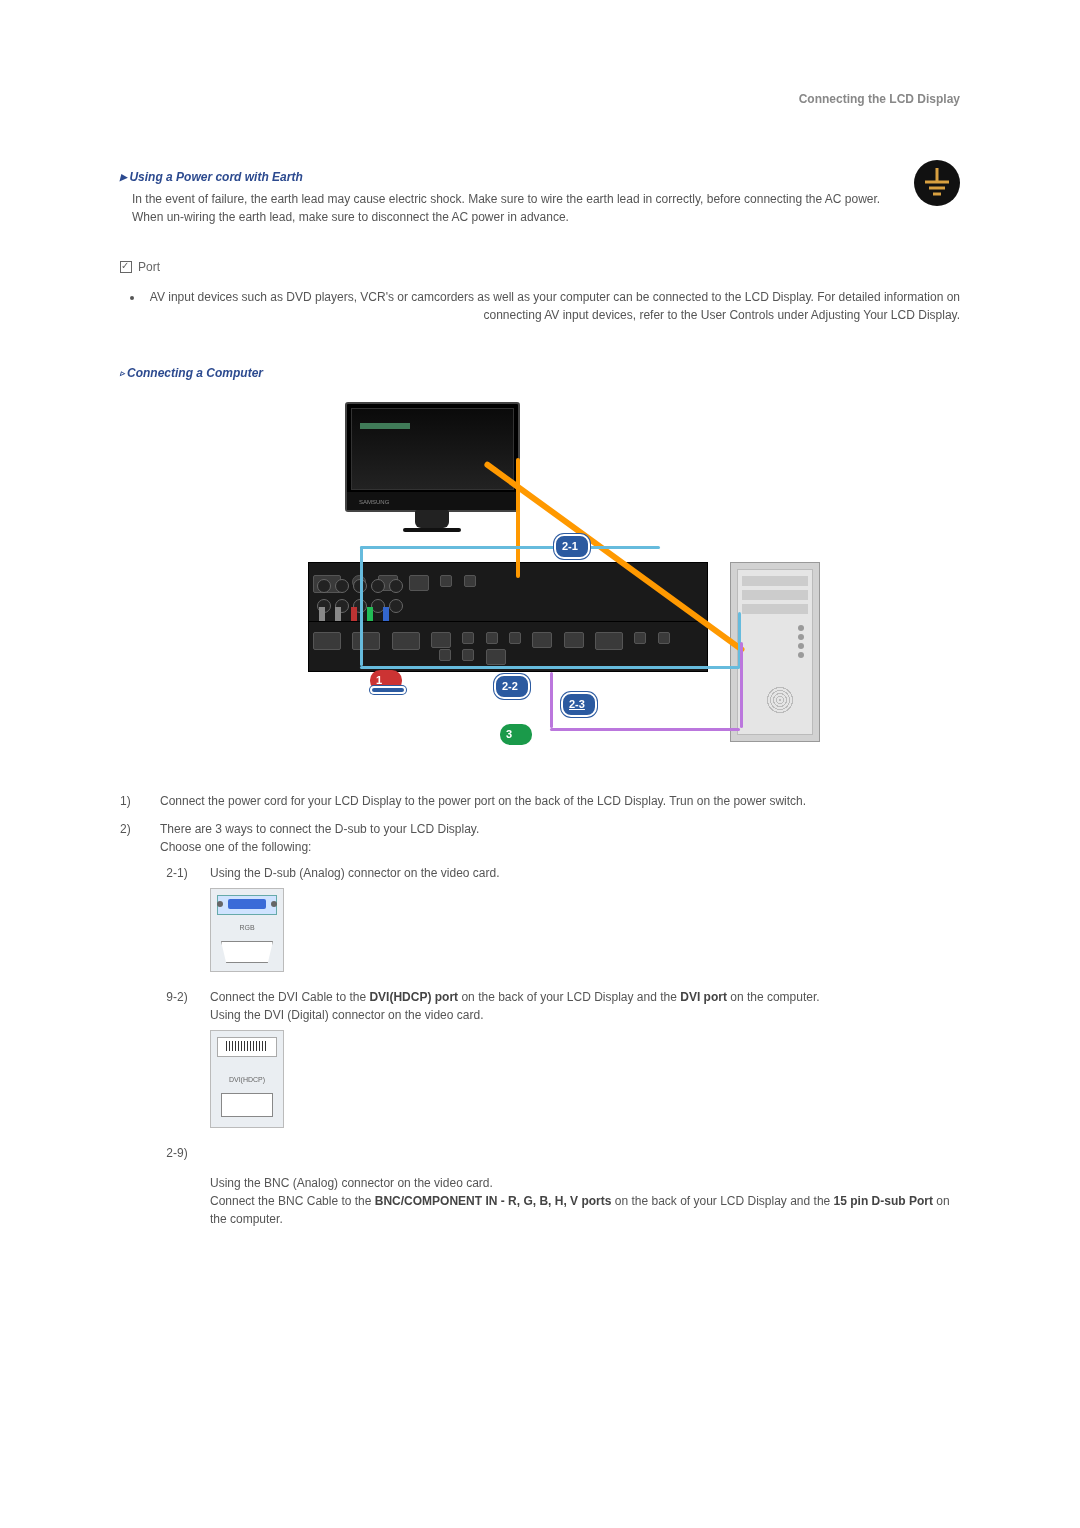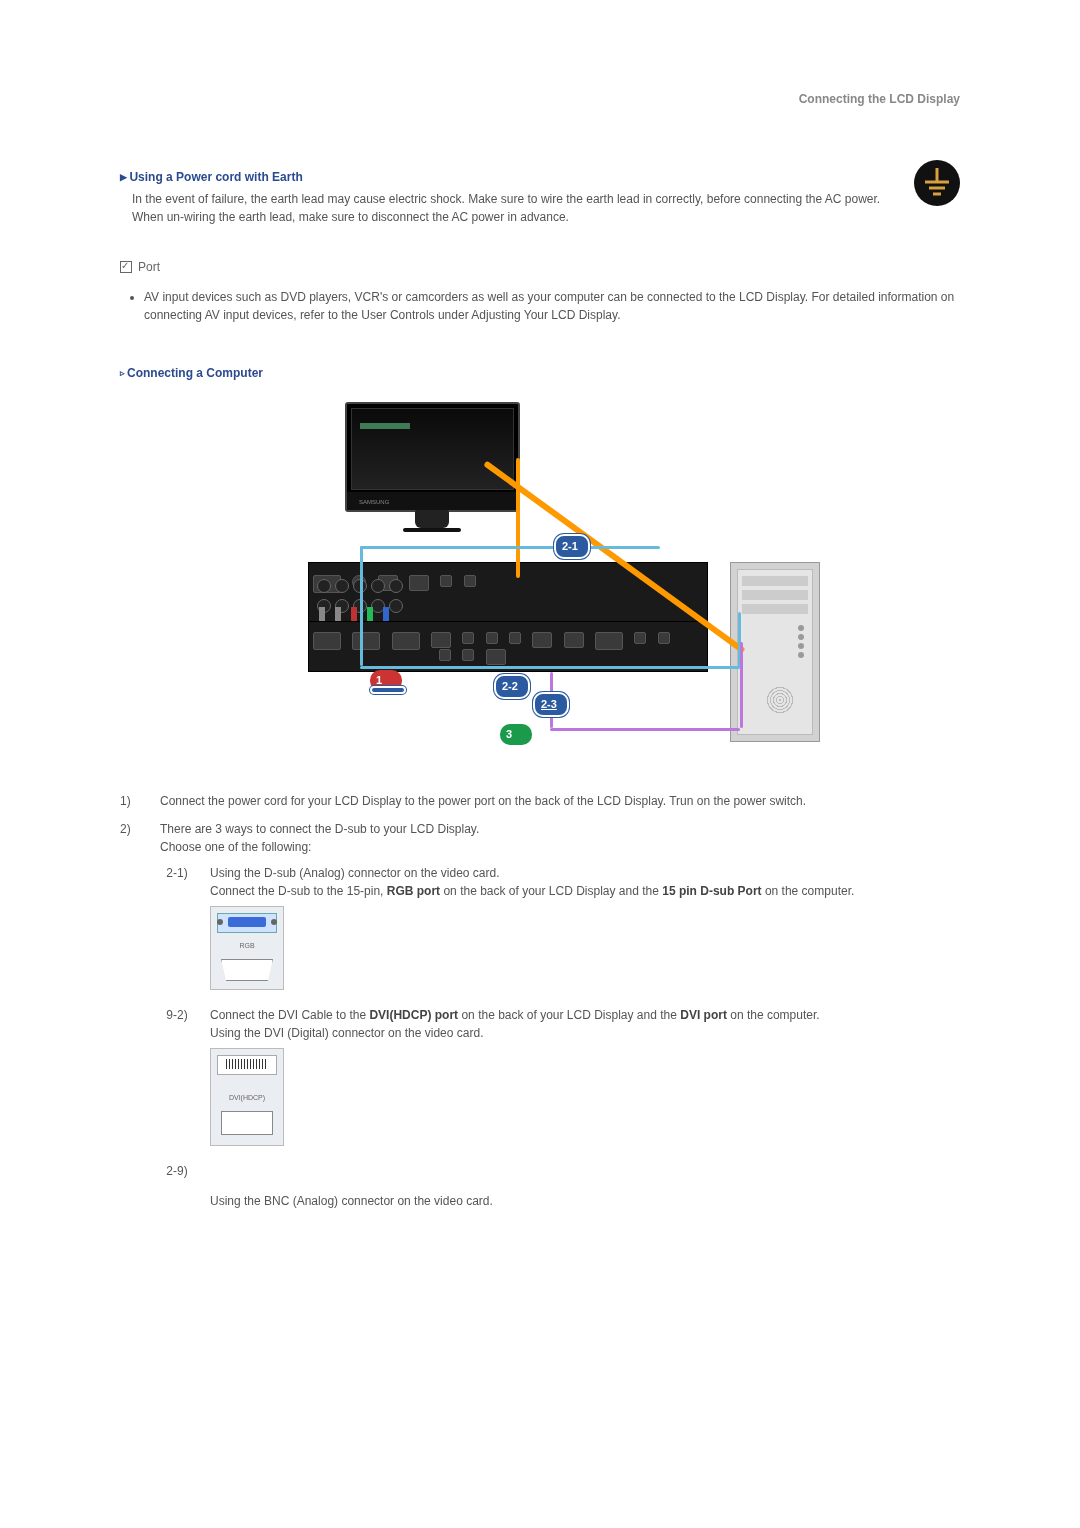--- a/index.html
+++ b/index.html
@@ -19,20 +19,21 @@
     font-weight: bold;
     color: #888;
     font-size: 12px;
     margin-bottom: 50px;
   }
   .section-drop {
     color: #2c4a8f;
     font-weight: bold;
     font-size: 12px;
     margin: 10px 0 4px 0;
+    font-style: italic;
   }
   .section-drop::before {
     content: "▶ ";
     font-size: 9px;
     color: #2c4a8f;
     vertical-align: 1px;
   }
   .section-drop.alt::before {
     content: "▹ ";
   }
@@ -63,20 +64,21 @@
     font-size: 10px;
     line-height: 9px;
     left: 0px; top: -1px;
     color: #666;
   }
   ul.bullets {
     list-style: disc;
     padding-left: 24px;
     margin: 4px 0 40px 0;
     color: #555;
+    text-align: right;
   }
   ul.bullets li { margin-left: 0; }
   .earth-row { display: flex; gap: 10px; align-items: flex-start; }
   .earth-text { flex: 1; }
   .earth-icon {
     width: 46px; height: 46px;
     border-radius: 50%;
     background: #111;
     position: relative;
     flex-shrink: 0;
@@ -226,21 +228,21 @@
     text-align:left;
     min-width:20px;
     z-index:3;
   }
   .callout.blue{ background:#2b5aa0; border:2px solid #fff; box-shadow:0 0 0 1px #2b5aa0;}
   .callout.green{ background:#1a9a4a; }
   .callout.red{ background:#c33; }
   .c-1{ left:110px; top:284px; }
   .c-21{ left:294px; top:132px; }
   .c-22{ left:234px; top:272px; }
-  .c-23{ left:273px; top:290px;text-decoration:underline; }
+  .c-23{ left:301px; top:290px;text-decoration:underline; }
   .c-3{ left:240px; top:322px; }
   .c-red1{ left:110px; top:268px; }
 
   
   ol.steps {
     list-style: none;
     padding: 0;
     margin: 0 0 0 0;
     color: #555;
     counter-reset: step;
@@ -455,23 +457,20 @@
     <span class="num">2)</span>
     <div class="ct">
       <span>There are 3 ways to connect the D-sub to your LCD Display. </span><br>
       <span>Choose one of the following:</span>
 
       <ol class="substeps">
         <li>
           <span class="snum">2-1)</span>
           <div class="sc">
             <div>Using the D-sub (Analog) connector on the video card.</div>
-            <div>
-              <span>Connect the D-sub to the 15-pin, </span><b>RGB port</b><span> on the back of your LCD Display and the </span><b>15 pin D-sub Port</b><span> on the computer.</span>
-            </div>
             <div class="port-thumb rgb">
               <div class="top">
                   <span></span>
                 </div>
               <div class="lbl">RGB</div>
               <div class="bot"></div>
             </div>
           </div>
         </li>
 
@@ -493,16 +492,19 @@
         </li>
 
         <li>
           <span class="snum">2-9)</span>
           <div class="sc"></div>
         </li>
       </ol>
 
       <div style="margin-left:50px; margin-top:12px;">
         <div>Using the BNC (Analog) connector on the video card.</div>
+        <div>
+          <span>Connect the BNC Cable to the </span><b>BNC/COMPONENT IN - R, G, B, H, V ports</b><span> on the back of your LCD Display and the </span><b>15 pin D-sub Port</b><span> on the computer.</span>
+        </div>
       </div>
     </div>
   </li>
 </ol>
 
 </body></html>

